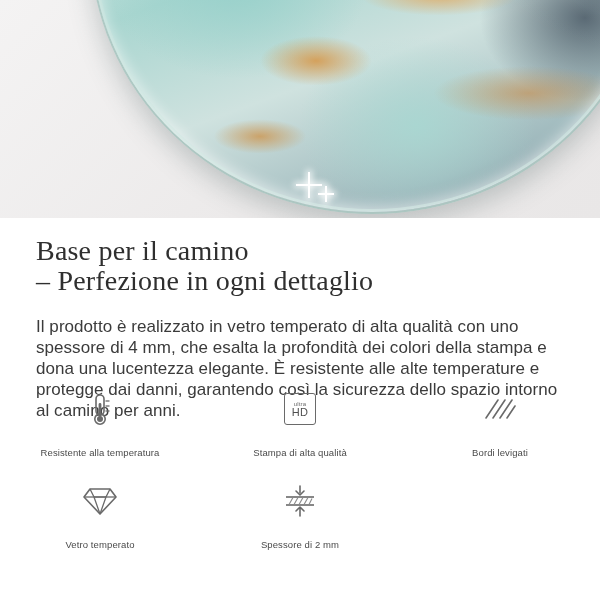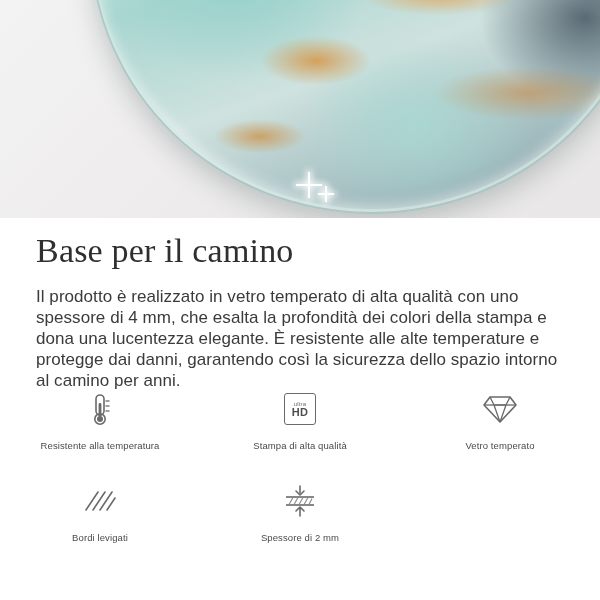--- a/index.html
+++ b/index.html
@@ -110,21 +110,21 @@
 
   
   .content {
     position: absolute;
     left: 0;
     top: 218px;
     width: 600px;
   }
   .headline {
     font-family: "Liberation Serif", serif;
-    font-size: 34px;
+    font-size: 28px;
     line-height: 30px;
     color: #2f2f2f;
     margin: 18px 0 0 36px;
     font-weight: 400;
     letter-spacing: 0.2px;
   }
   .headline .line2 { display: block; }
   .body-copy {
     margin: 20px 36px 0 36px;
     font-size: 17px;
@@ -154,42 +154,42 @@
     height: 42px;
     display: flex;
     align-items: center;
     justify-content: center;
     color: #5d5d5d;
   }
   .feature-label {
     font-size: 9.5px;
     color: #4a4a4a;
     text-align: center;
-    margin-top: 10px;
+    margin-top: 17px;
     letter-spacing: 0.1px;
   }
   .hd-box {
     width: 30px;
     height: 30px;
     border: 1.6px solid #6a6a6a;
     border-radius: 3px;
     display: flex;
     flex-direction: column;
     align-items: center;
     justify-content: center;
     line-height: 1;
   }
   .hd-top {
     font-size: 6px;
     color: #6a6a6a;
     letter-spacing: 0.2px;
   }
   .hd-bot {
     font-size: 11px;
-    font-weight: bold;
+    font-weight: normal;
     color: #4f4f4f;
     letter-spacing: 0.3px;
   }
   svg { display: block; }
 </style>
 </head>
 <body>
 
 <div class="page">
 
@@ -200,20 +200,21 @@
       <div class="glass-sheen"></div>
       <div class="glass-edge"></div>
     </div>
     <div class="sparkle s1"></div>
     <div class="sparkle s2"></div>
   </div>
 
   <div class="content">
     <h1 class="headline">
       <span>Base per il camino</span>
+      <span class="line2">– Perfezione in ogni dettaglio</span>
     </h1>
     <p class="body-copy">Il prodotto è realizzato in vetro temperato di alta qualità con uno spessore di 4 mm, che esalta la profondità dei colori della stampa e dona una lucentezza elegante. È resistente alle alte temperature e protegge dai danni, garantendo così la sicurezza dello spazio intorno al camino per anni.</p>
   </div>
 
   <div class="features">
 
     <div class="feature">
       <div class="feature-icon">
         <svg width="34" height="36" viewBox="0 0 34 36">
           <rect x="13" y="4" width="8" height="20" rx="4" fill="none" stroke="#6a6a6a" stroke-width="1.6"></rect>
@@ -234,41 +235,41 @@
           <span class="hd-top">ultra</span>
           <span class="hd-bot">HD</span>
         </div>
       </div>
       <div class="feature-label">Stampa di alta qualità</div>
     </div>
 
 
     <div class="feature">
       <div class="feature-icon">
+        <svg width="36" height="30" viewBox="0 0 36 30">
+          <line x1="4" y1="24" x2="16" y2="6" stroke="#6a6a6a" stroke-width="1.6" stroke-linecap="round"></line>
+          <line x1="11" y1="24" x2="23" y2="6" stroke="#6a6a6a" stroke-width="1.6" stroke-linecap="round"></line>
+          <line x1="18" y1="24" x2="30" y2="6" stroke="#6a6a6a" stroke-width="1.6" stroke-linecap="round"></line>
+          <line x1="25" y1="24" x2="33" y2="12" stroke="#6a6a6a" stroke-width="1.6" stroke-linecap="round"></line>
+        </svg>
+      </div>
+      <div class="feature-label">Bordi levigati</div>
+    </div>
+
+    <div class="feature">
+      <div class="feature-icon">
         <svg width="38" height="32" viewBox="0 0 38 32">
           <path d="M9 4 L29 4 L35 12 L19 29 L3 12 Z" fill="none" stroke="#6a6a6a" stroke-width="1.6" stroke-linejoin="round"></path>
           <path d="M3 12 L35 12" stroke="#6a6a6a" stroke-width="1.3"></path>
           <path d="M9 4 L13 12 L19 29" fill="none" stroke="#6a6a6a" stroke-width="1.3"></path>
           <path d="M29 4 L25 12 L19 29" fill="none" stroke="#6a6a6a" stroke-width="1.3"></path>
           <path d="M13 12 L25 12" stroke="#6a6a6a" stroke-width="1.3"></path>
         </svg>
       </div>
       <div class="feature-label">Vetro temperato</div>
-    </div>
-
-    <div class="feature">
-      <div class="feature-icon">
-        <svg width="36" height="30" viewBox="0 0 36 30">
-          <line x1="4" y1="24" x2="16" y2="6" stroke="#6a6a6a" stroke-width="1.6" stroke-linecap="round"></line>
-          <line x1="11" y1="24" x2="23" y2="6" stroke="#6a6a6a" stroke-width="1.6" stroke-linecap="round"></line>
-          <line x1="18" y1="24" x2="30" y2="6" stroke="#6a6a6a" stroke-width="1.6" stroke-linecap="round"></line>
-          <line x1="25" y1="24" x2="33" y2="12" stroke="#6a6a6a" stroke-width="1.6" stroke-linecap="round"></line>
-        </svg>
-      </div>
-      <div class="feature-label">Bordi levigati</div>
     </div>
 
     <div class="feature">
       <div class="feature-icon">
         <svg width="36" height="34" viewBox="0 0 36 34">
           <line x1="18" y1="2" x2="18" y2="9" stroke="#6a6a6a" stroke-width="1.6" stroke-linecap="round"></line>
           <path d="M14 7 L18 11 L22 7" fill="none" stroke="#6a6a6a" stroke-width="1.6" stroke-linecap="round" stroke-linejoin="round"></path>
           <line x1="4" y1="13" x2="32" y2="13" stroke="#6a6a6a" stroke-width="1.6"></line>
           <line x1="4" y1="21" x2="32" y2="21" stroke="#6a6a6a" stroke-width="1.6"></line>
           <line x1="7" y1="20.5" x2="11" y2="13.5" stroke="#8a8a8a" stroke-width="1.1"></line>

